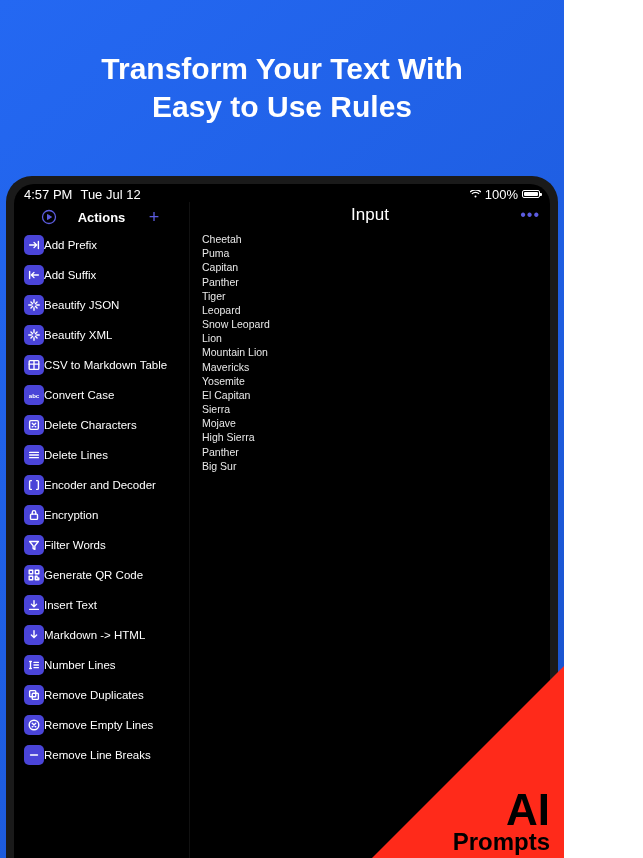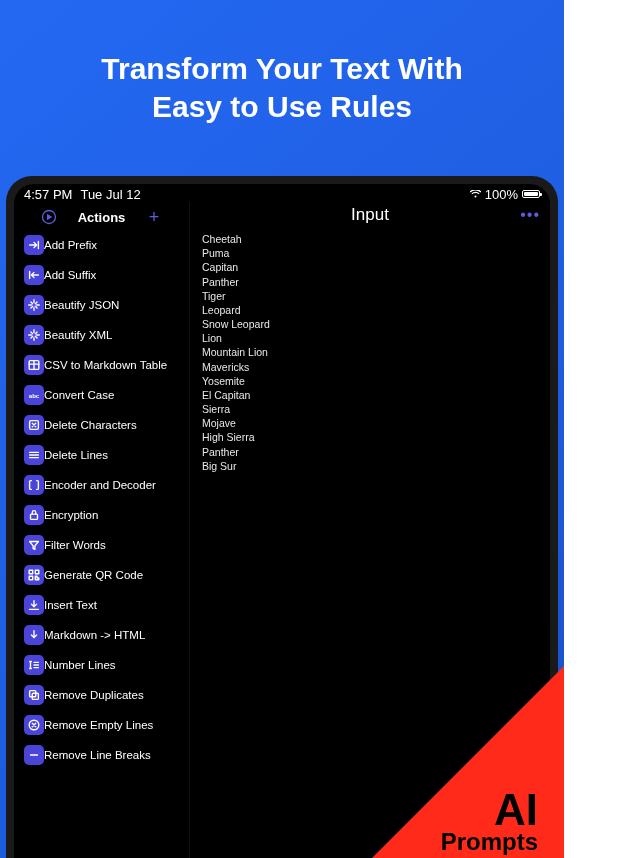--- a/index.html
+++ b/index.html
@@ -33,21 +33,21 @@
 .main{flex:1;display:flex;flex-direction:column;min-width:0}
 .main-header{display:flex;align-items:center;justify-content:center;position:relative;height:26px}
 .main-title{color:#fff;font-weight:400;font-size:17px}
 .more{position:absolute;right:10px;top:4px;color:#5c5ce0;font-size:16px;letter-spacing:1px}
 .input-area{padding:4px 12px 0;color:#e8e8e8;font-size:10.5px;line-height:1.35;flex:0 0 auto}
 .input-area div{white-space:pre}
 .spacer{flex:1}
 
 .corner{position:absolute;right:-4px;bottom:-4px;width:210px;height:210px;pointer-events:none}
 .corner .tri{position:absolute;right:0;bottom:0;width:0;height:0;border-left:200px solid transparent;border-bottom:200px solid #ff2a1a}
-.corner .txt{position:absolute;right:30px;bottom:8px;transform:none;color:#000;text-align:right;font-weight:800;line-height:0.95}
+.corner .txt{position:absolute;right:18px;bottom:8px;transform:none;color:#000;text-align:right;font-weight:800;line-height:0.95}
 .corner .txt .big{font-size:44px;display:block}
 .corner .txt .small{font-size:24px;display:block;font-weight:700}
 
 .play-ico svg{stroke:#5c5ce0}
 </style>
 </head>
 <body>
 <div class="stage">
 
 <div class="headline">

